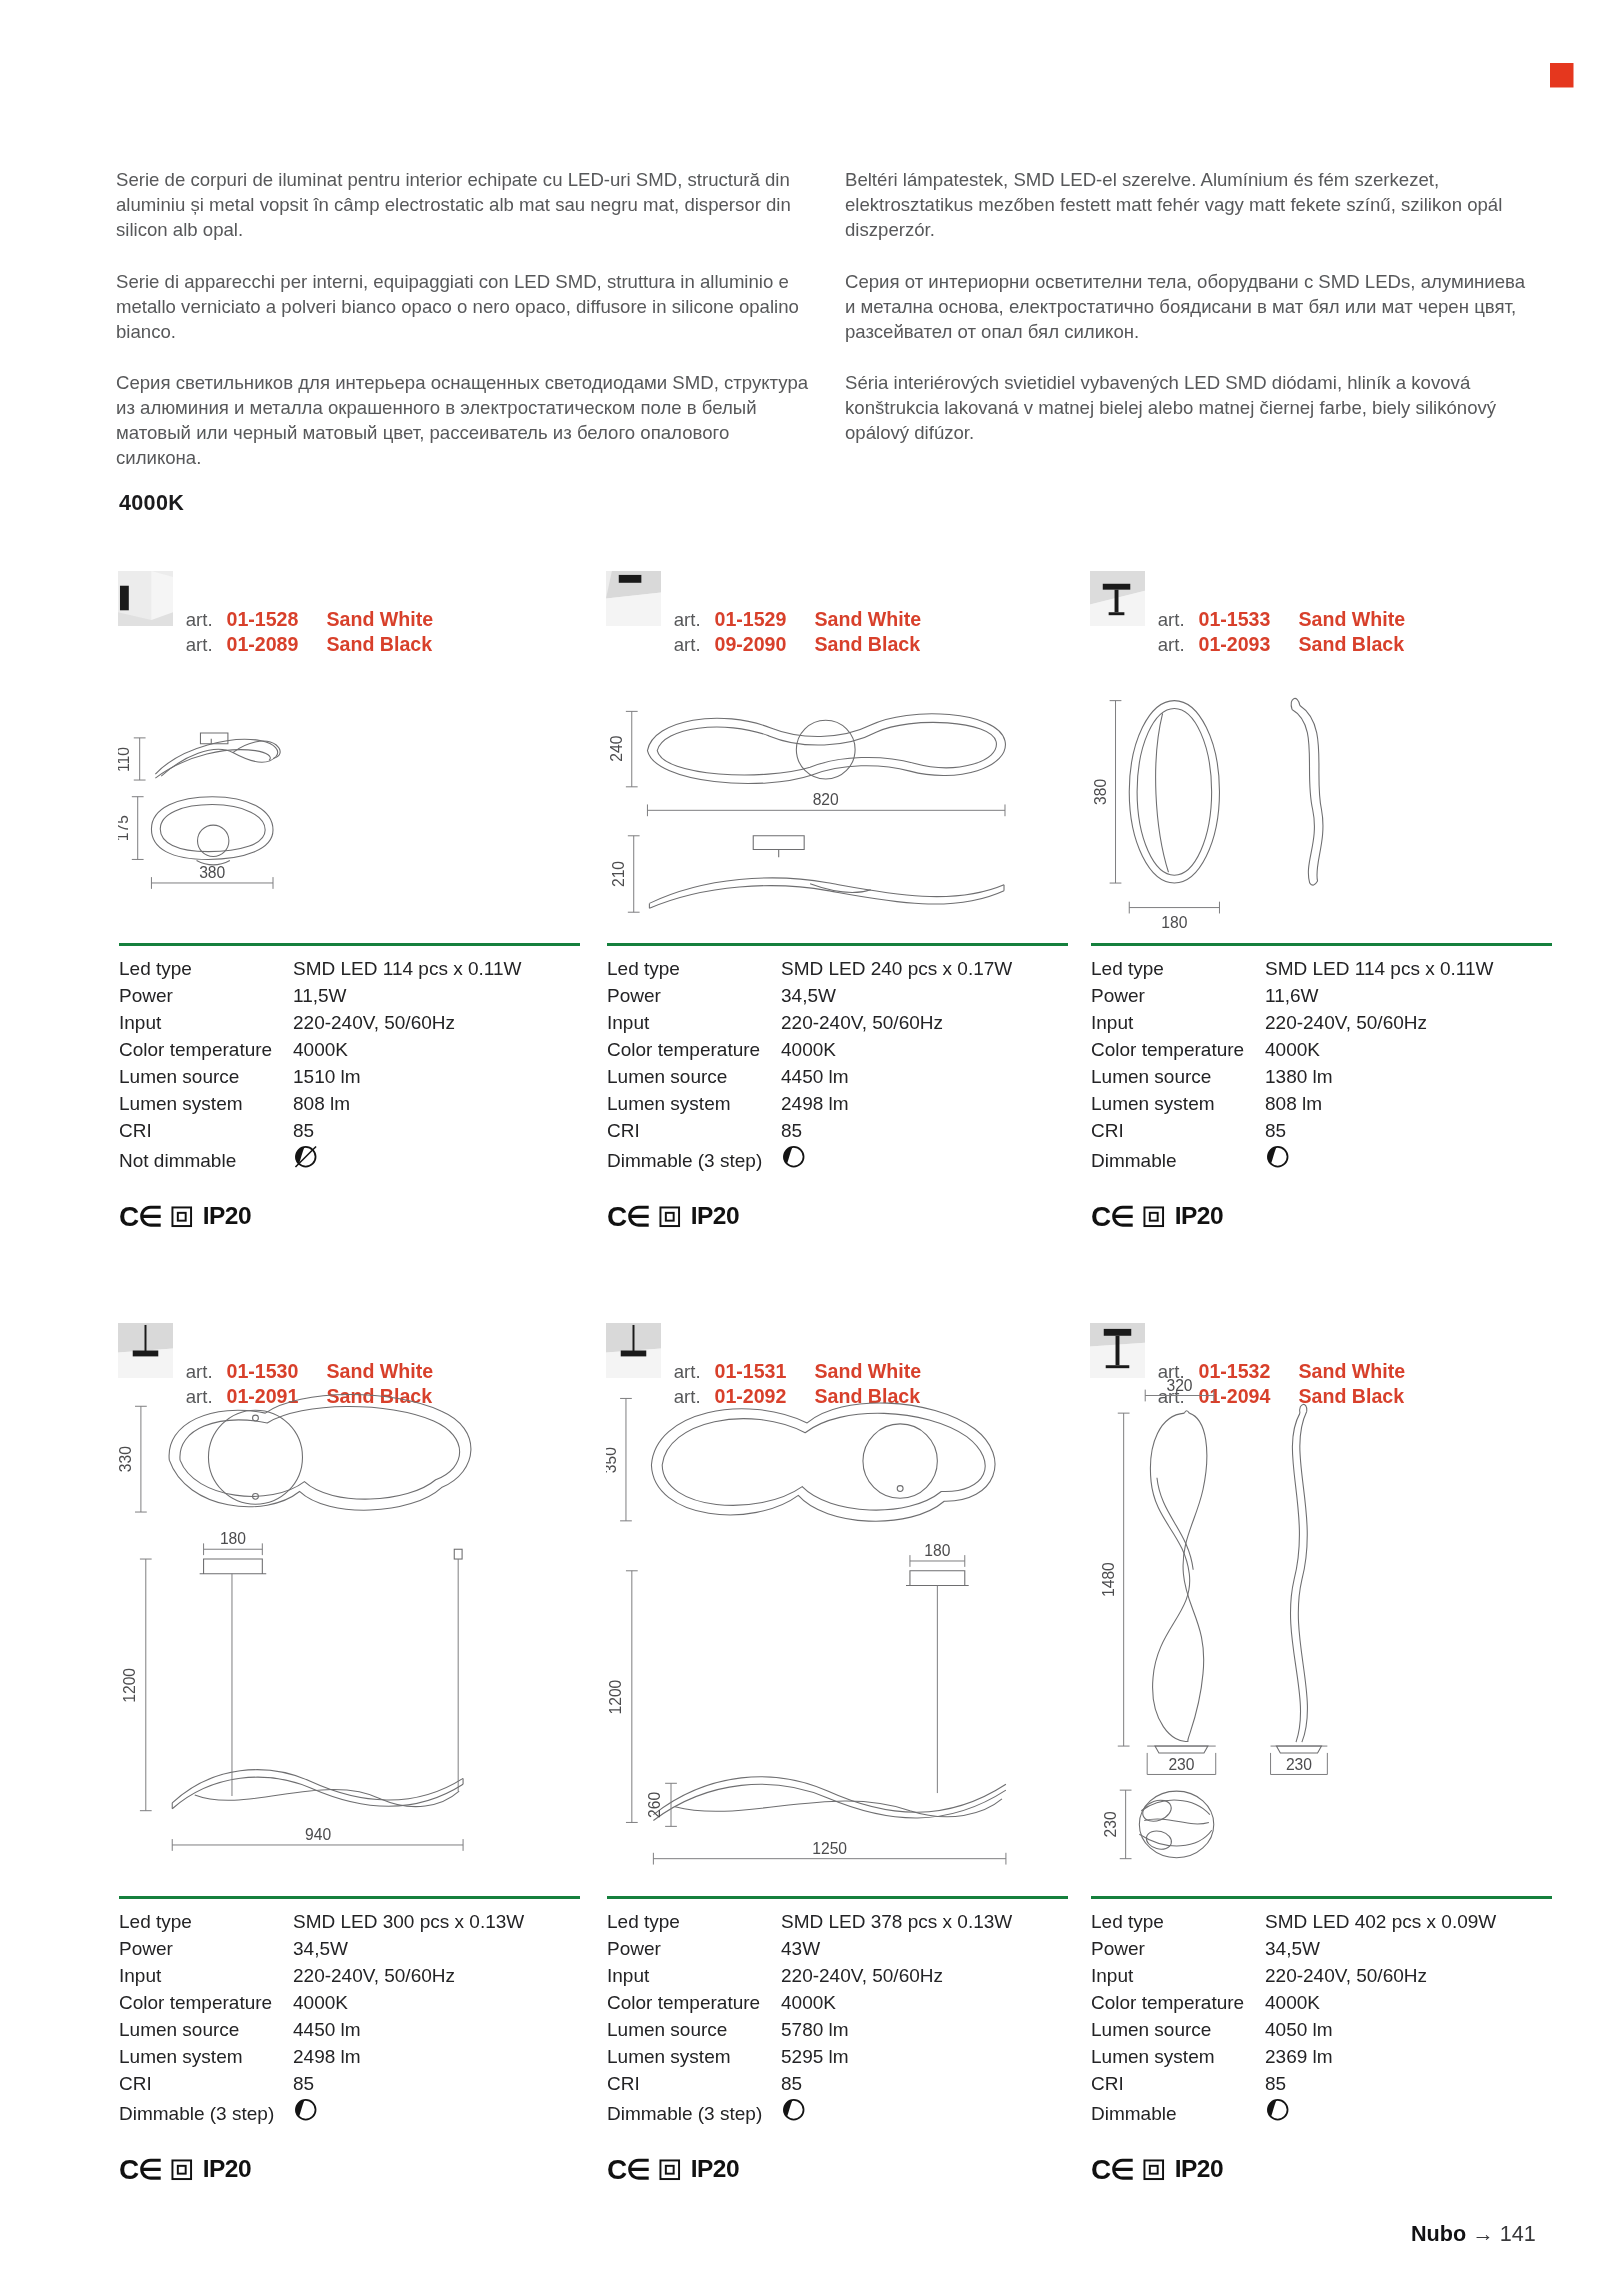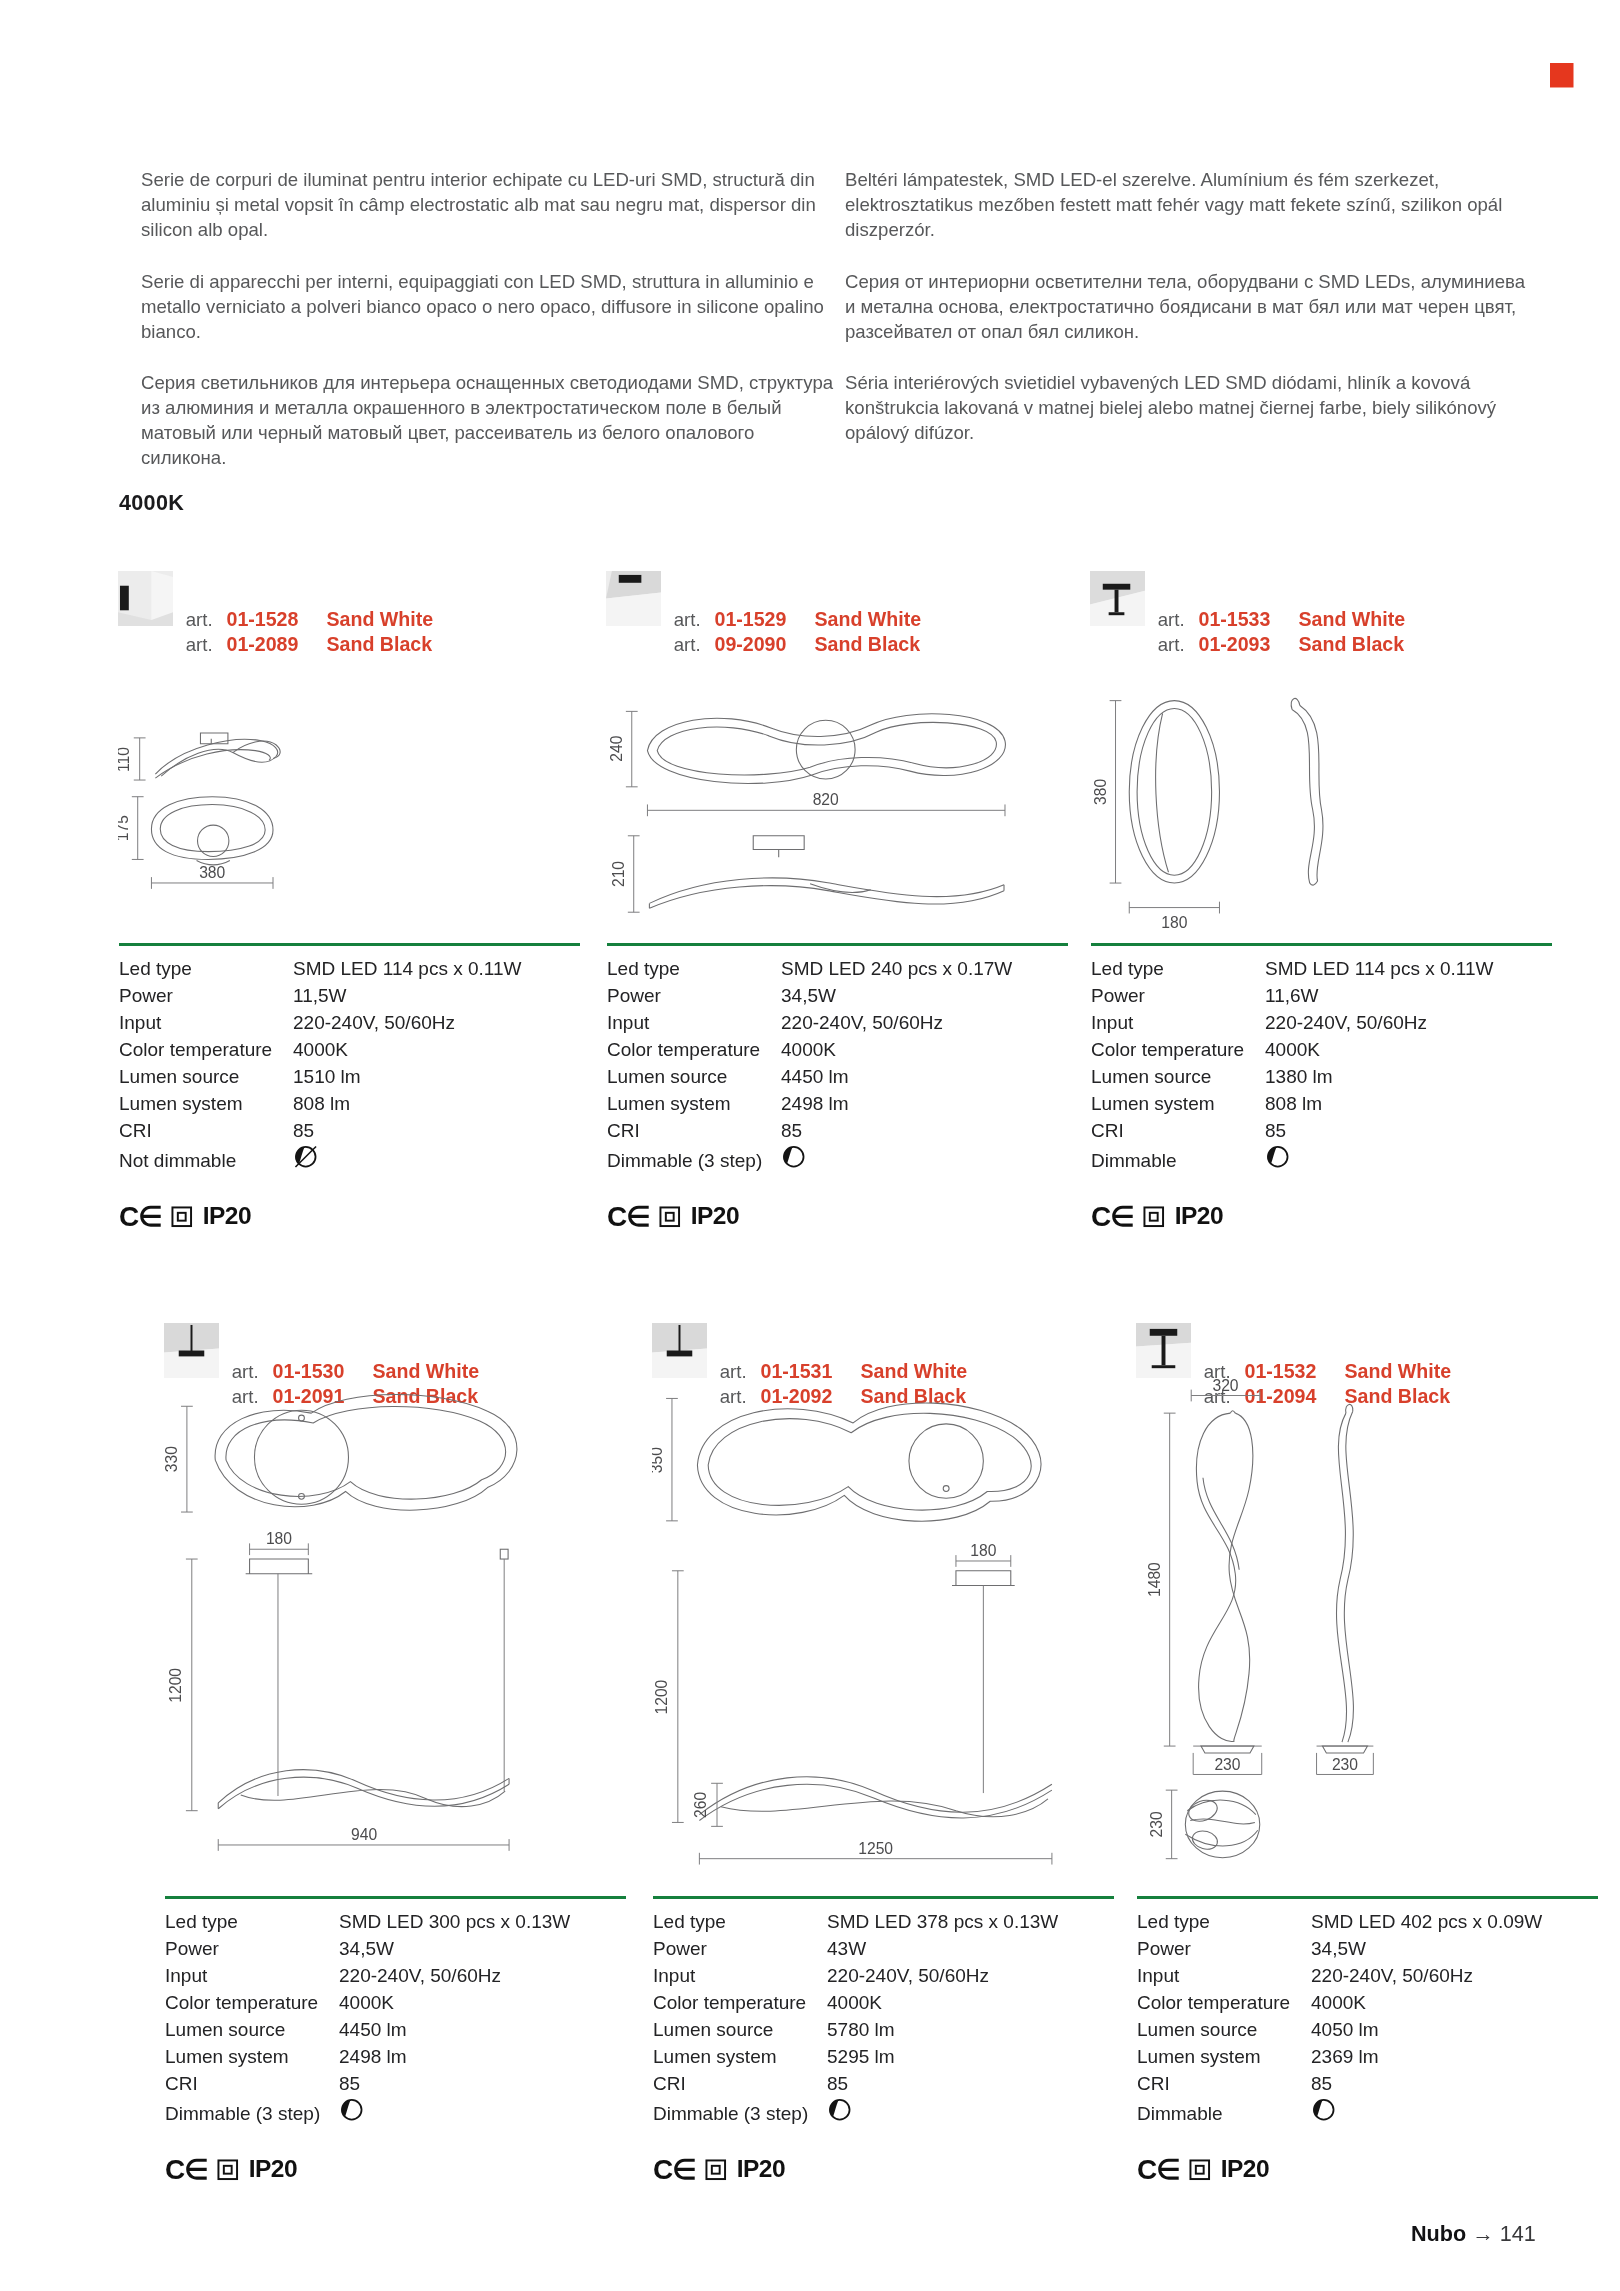--- a/index.html
+++ b/index.html
@@ -1,26 +1,26 @@
 <!DOCTYPE html>
 <html><head>
 <meta charset="utf-8">
 <style>
   html,body{margin:0;padding:0;background:#fff;}
   .page{position:relative;width:1620px;height:2292px;background:#fff;overflow:hidden;
         font-family:"Liberation Sans",sans-serif;color:#1d1d1f;}
   .marker{position:absolute;left:1550px;top:63px;}
   .intro{position:absolute;top:167px;font-size:18.6px;line-height:25px;color:#57585a;}
   .intro p{margin:0 0 26.5px 0;}
-  #intro-left{left:141px;width:696px;}
+  #intro-left{left:116px;width:696px;}
   #intro-right{left:845px;width:691px;}
   .heading{position:absolute;left:119px;top:490px;font-size:21.6px;font-weight:700;color:#1b1b1d;letter-spacing:0.3px;}
   .cell{position:absolute;width:469px;}
   .r1{top:567px;height:698px;}
-  .r2{top:1319px;height:931px;margin-left:46px;}
+  .r2{top:1319px;height:931px;}
   .c1{left:118px;}.c2{left:606px;}.c3{left:1090px;}
   .prod-head{position:absolute;left:0;top:3.9px;display:flex;gap:12.7px;}
   .mount{width:55px;height:55px;flex:none;}
   .artlines{padding-top:36px;font-size:19.6px;line-height:24.5px;}
   .artline{white-space:nowrap;}
   .artp{color:#57585a;font-size:18.6px;display:inline-block;min-width:33px;margin-right:7.8px;}
   .code{color:#d8402b;font-weight:700;display:inline-block;min-width:100px;}
   .fin{color:#d8402b;font-weight:700;}
   .drawing{position:absolute;left:0;}
   .r1 .drawing{top:115px;}

